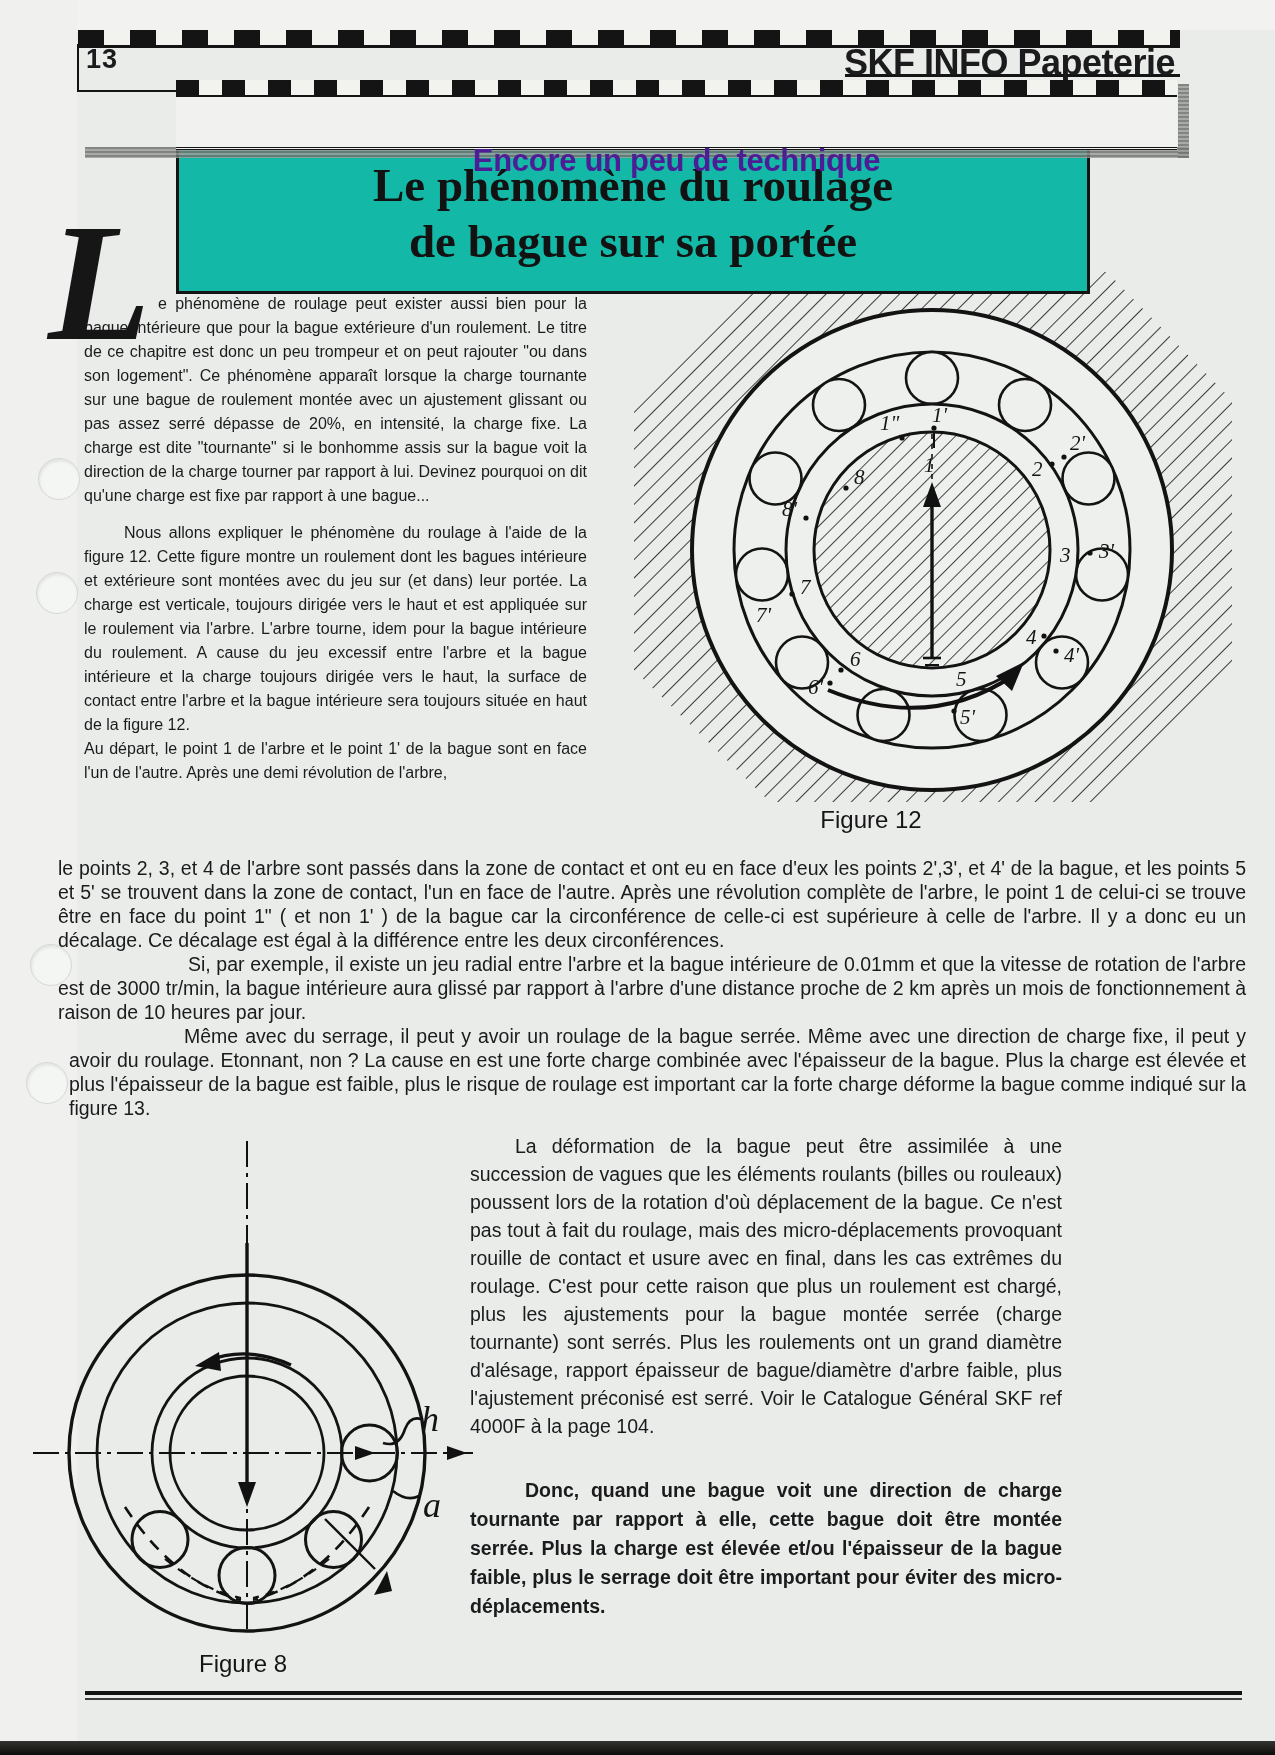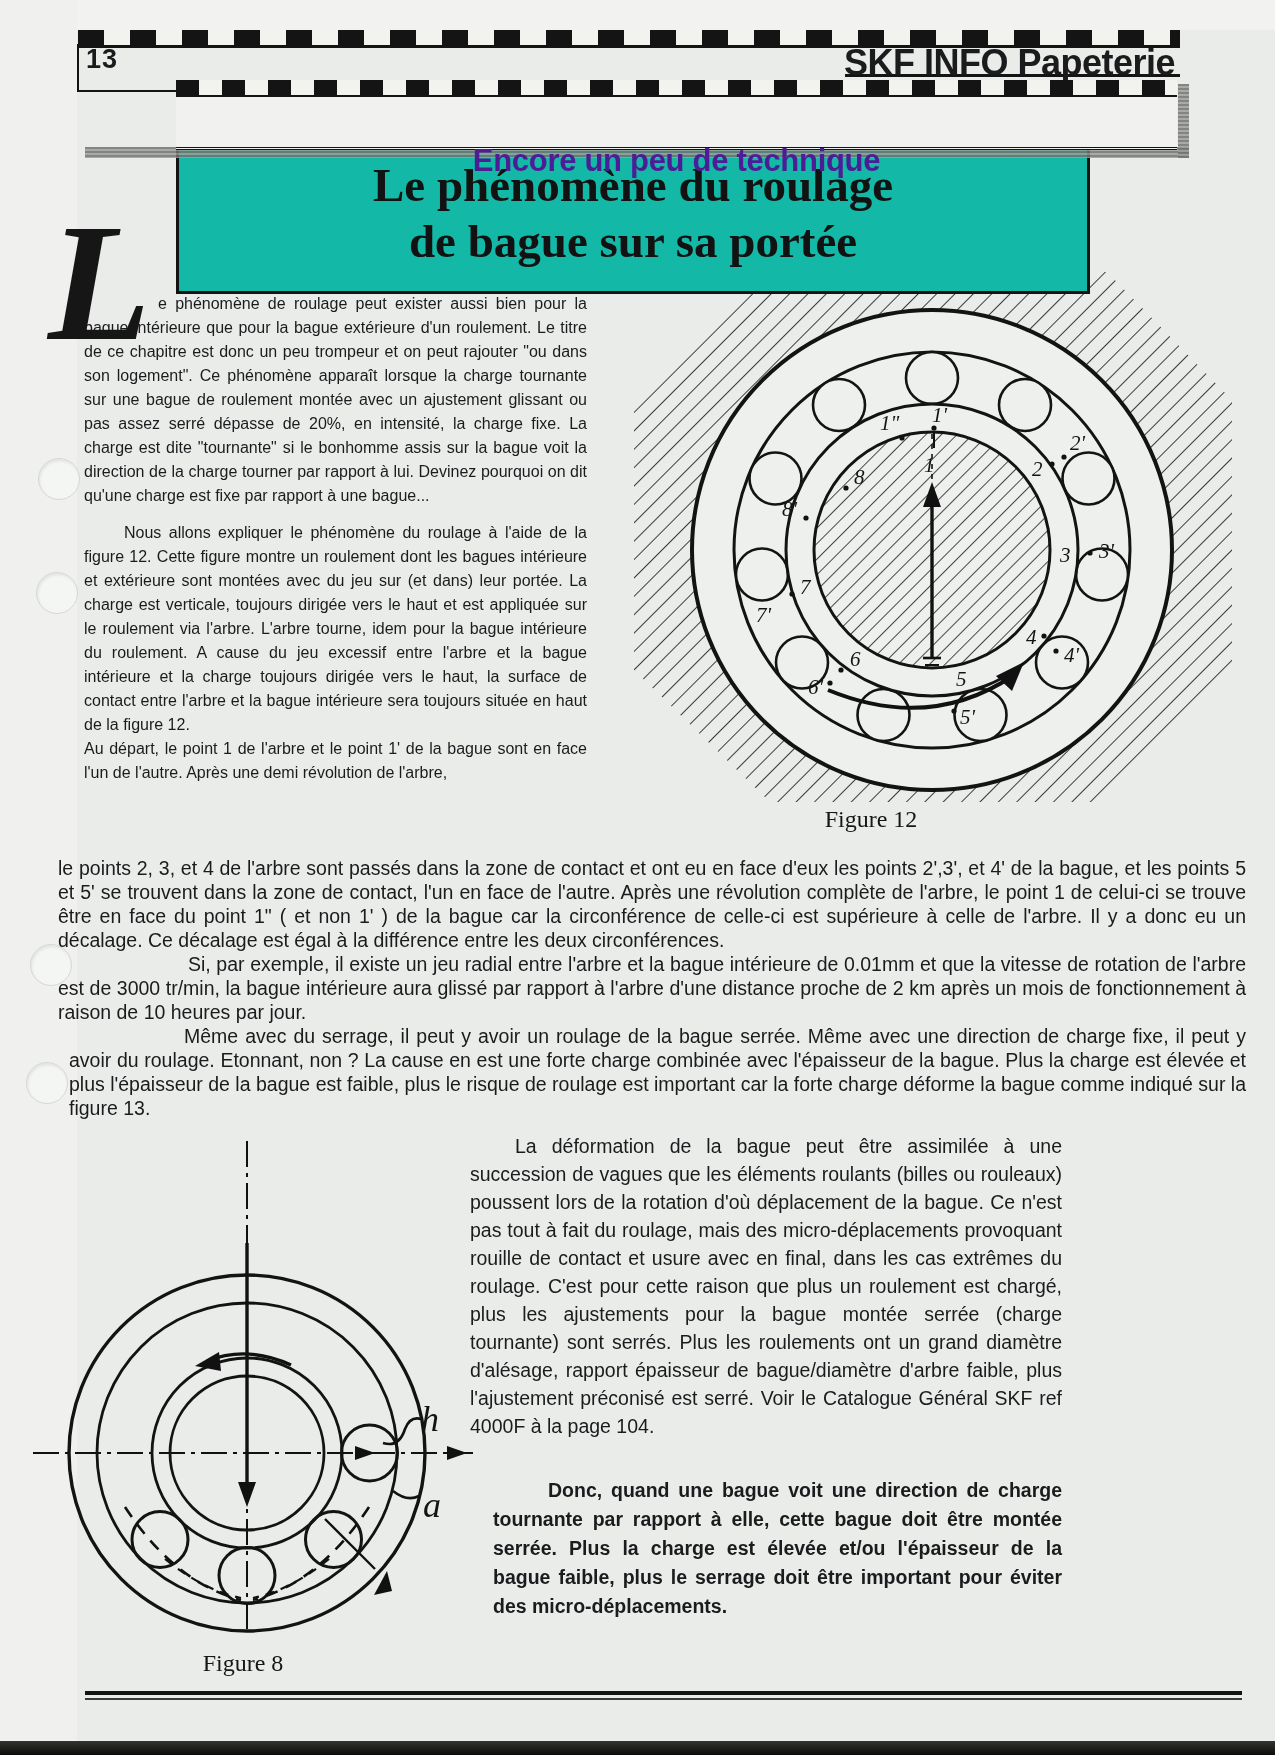--- a/index.html
+++ b/index.html
@@ -72,24 +72,24 @@
   .leftcol p.indent{text-indent:40px;}
 
   .fullwide{position:absolute;left:58px;top:856px;width:1188px;}
   .fullwide p{margin:0;font-size:19.5px;line-height:24px;text-align:justify;}
   .fullwide p.i130{text-indent:130px;}
   .fullwide p.i115{text-indent:115px;margin-left:11px;}
 
   .rightcol{position:absolute;left:470px;top:1132px;width:592px;}
   .rightcol p{margin:0;font-size:19.5px;line-height:28px;text-align:justify;}
   .rightcol p.i45{text-indent:45px;}
-  .rightcol p.conclusion{font-weight:bold;text-indent:55px;margin-top:36px;line-height:29px;margin-left:23px;}
+  .rightcol p.conclusion{font-weight:bold;text-indent:55px;margin-top:36px;line-height:29px;}
 
   .figcaption{
-    position:absolute;font-family:Liberation Serif, serif;
+    position:absolute;font-family:Liberation Sans, sans-serif;
     font-size:24px;color:#161616;text-align:center;
   }
 
   .footer-rule{position:absolute;left:85px;top:1691px;width:1157px;height:4px;background:#131313;}
   .footer-rule2{position:absolute;left:85px;top:1698px;width:1157px;height:2px;background:#3a3a3a;}
   .bottom-band{position:absolute;left:0;top:1741px;width:1275px;height:14px;background:linear-gradient(180deg,#33332f,#0c0c0b);}
 
   svg text{font-family:"Liberation Serif", serif;fill:#141414;}
   svg .lbl{font-size:21px;font-style:italic;}
   svg .hand{font-size:36px;font-style:italic;}

